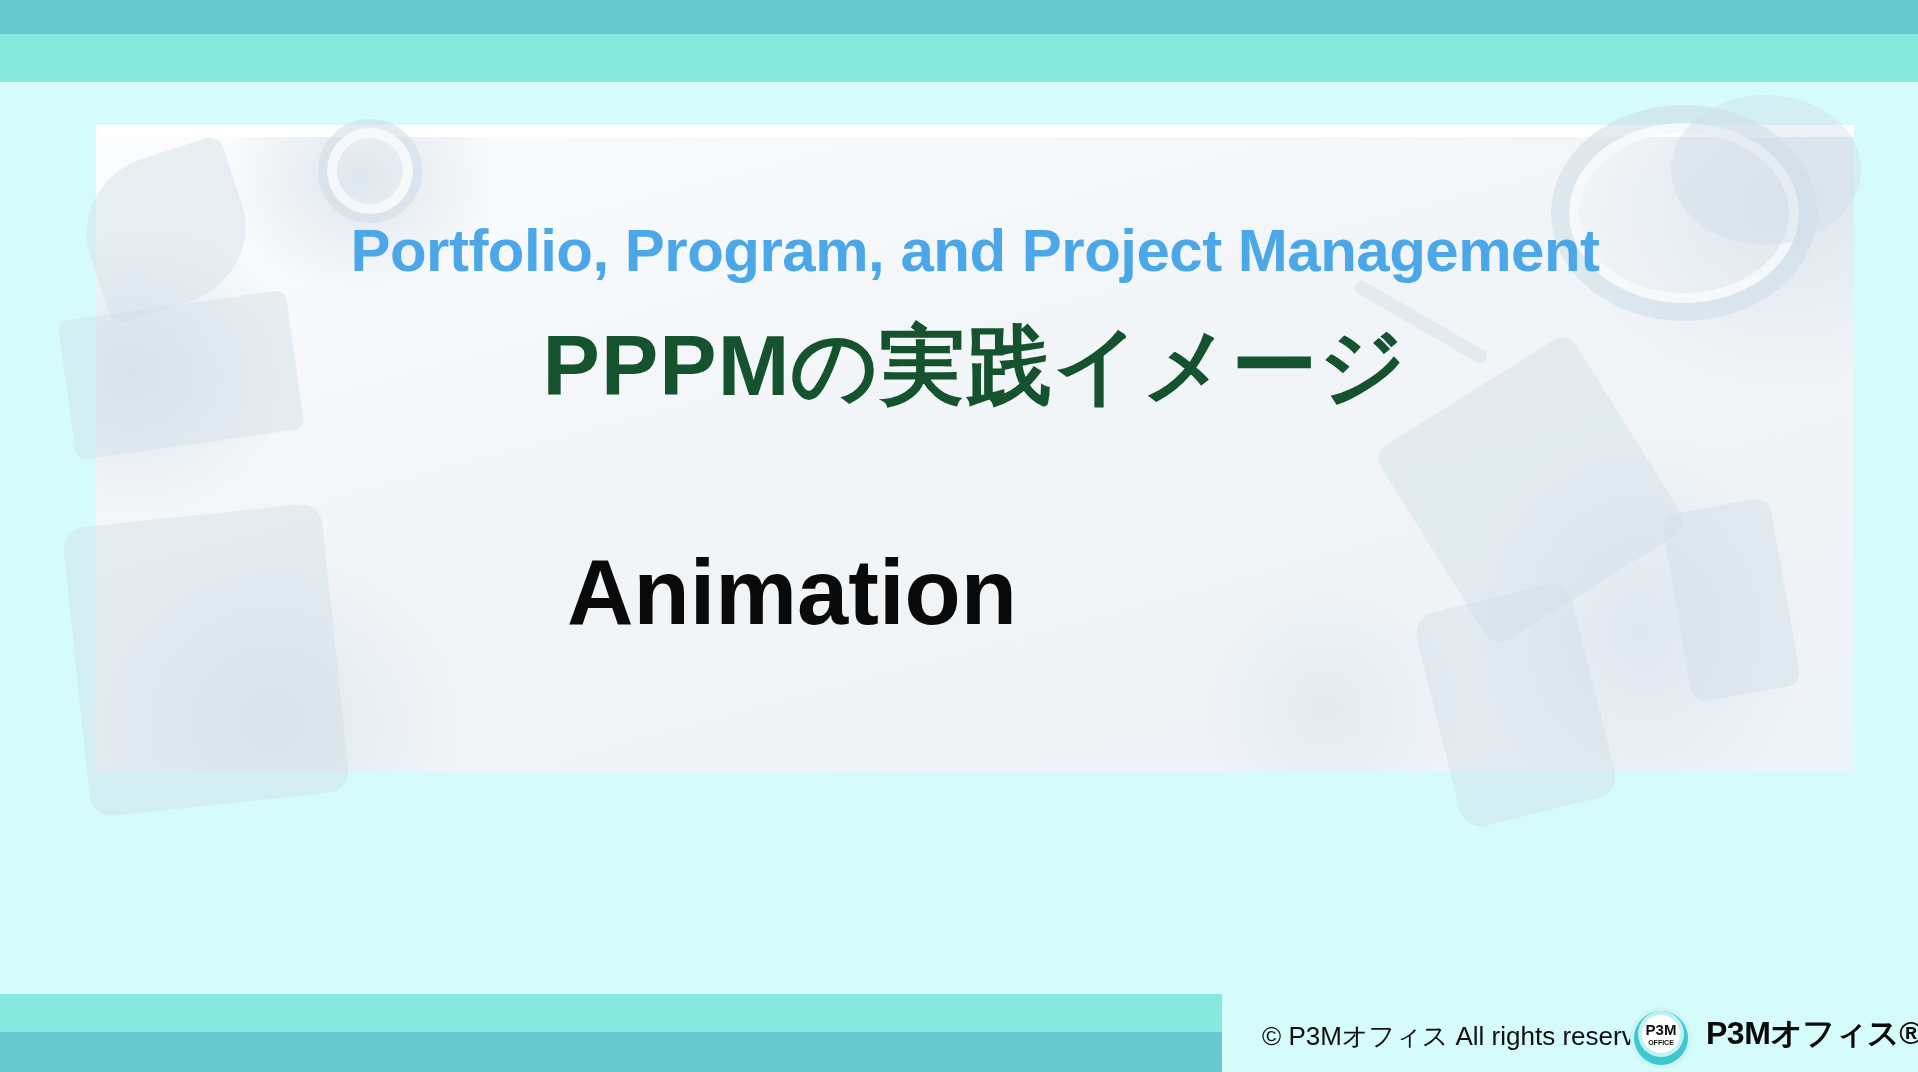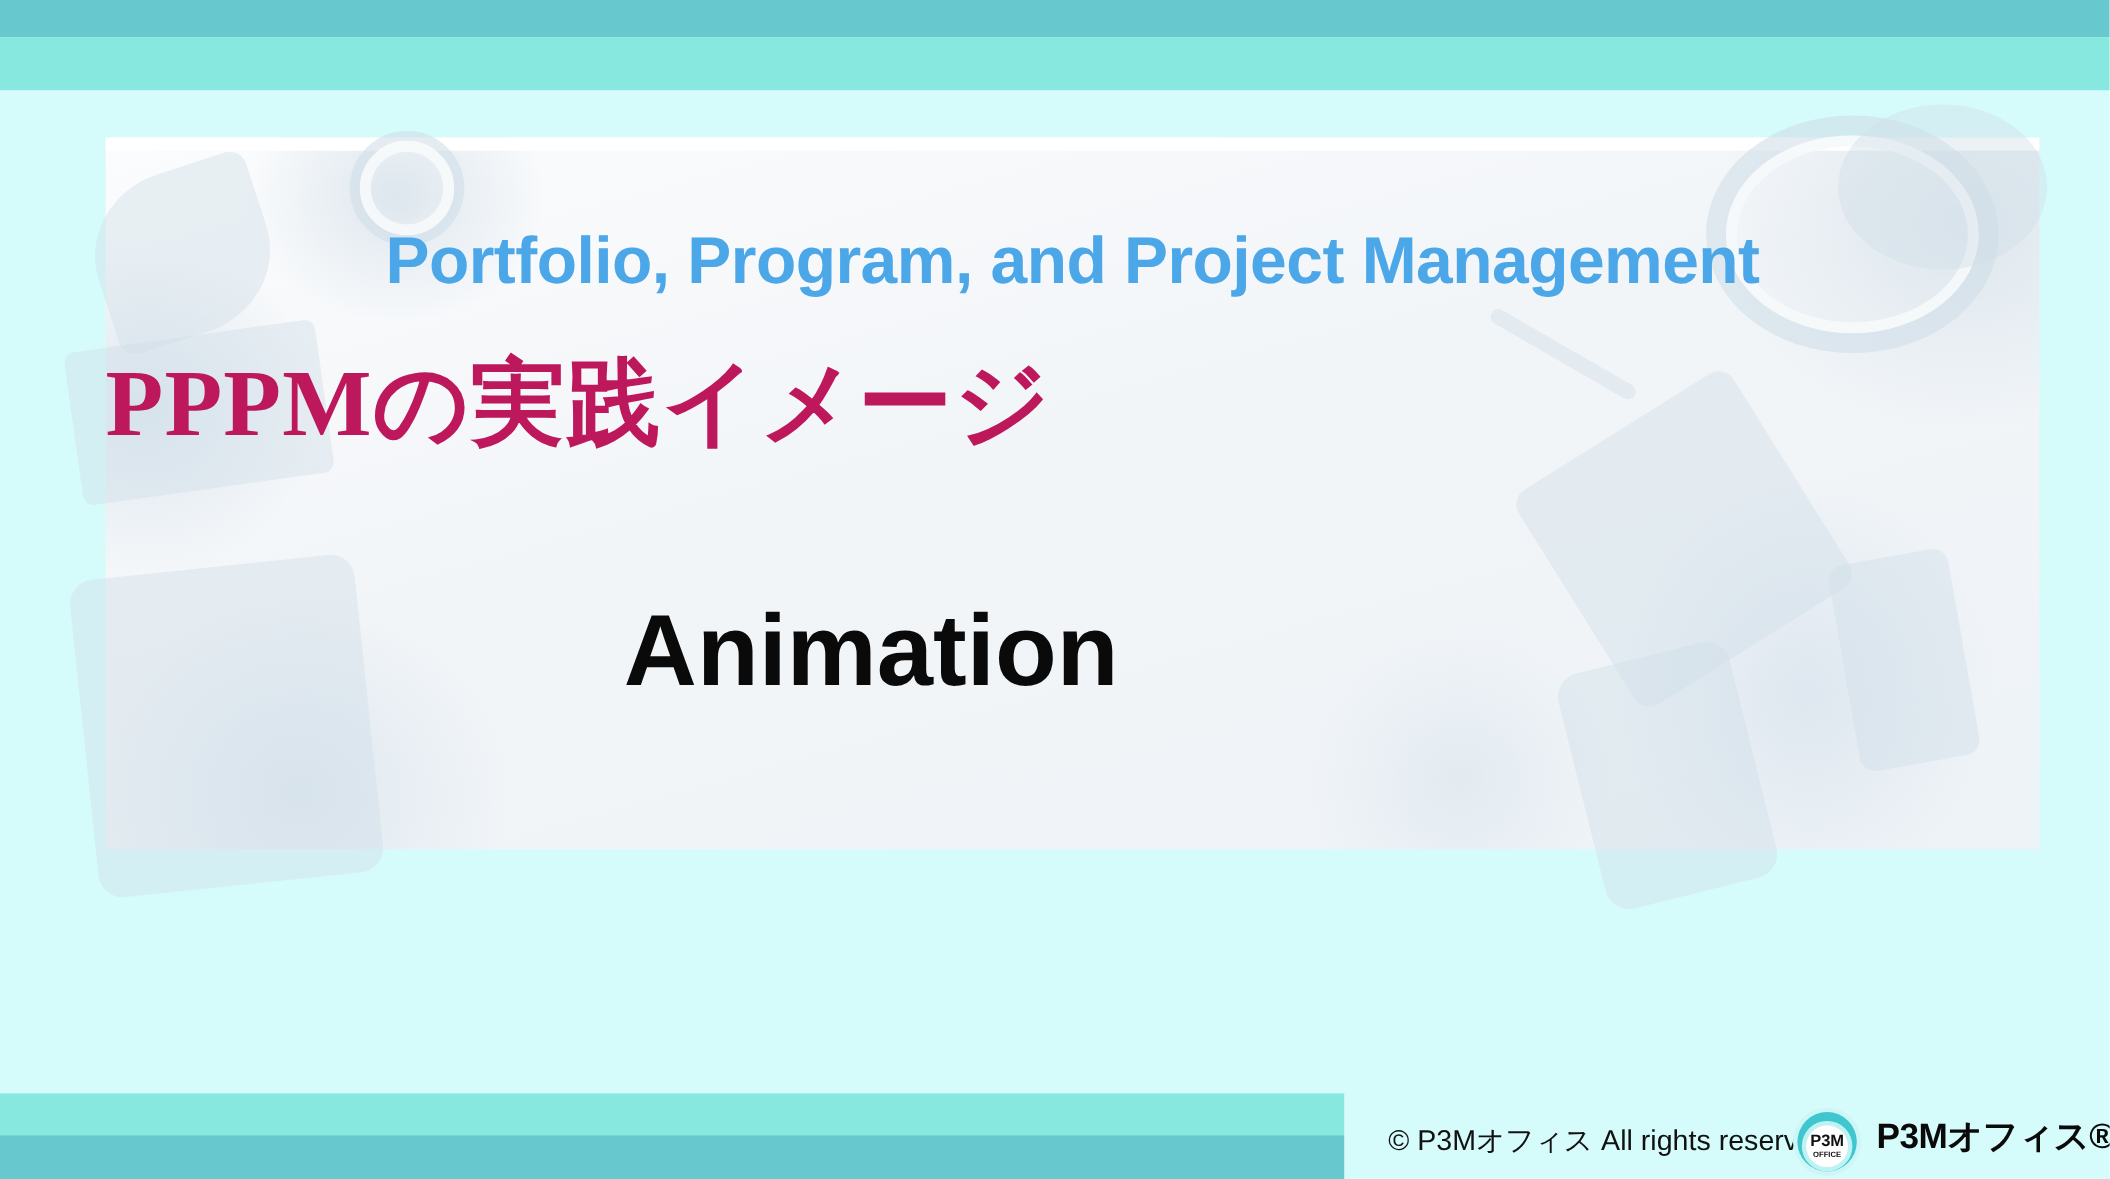--- a/index.html
+++ b/index.html
@@ -78,41 +78,41 @@
     position: absolute;
     left: 0; top: 0;
     width: 1758px; height: 12px;
     background: #ffffff;
   }
 
   
   .eyebrow {
     position: absolute;
     left: 96px;
-    top: 202px;
+    top: 216px;
     width: 1758px;
     text-align: center;
     font-size: 60px;
     font-weight: bold;
     color: #4ba7e8;
     letter-spacing: -0.5px;
     white-space: nowrap;
   }
 
   .title-ja {
     position: absolute;
     left: 96px;
     top: 308px;
     width: 1758px;
+    text-align: center;
     font-size: 86px;
     font-weight: bold;
-    color: #be185d;
+    color: #14532d;
     letter-spacing: 1px;
     white-space: nowrap;
-    font-family: Liberation Serif, serif;
   }
 
   .title-en {
     position: absolute;
     left: 96px;
     top: 540px;
     width: 1392px;
     text-align: center;
     font-size: 92px;
     font-weight: bold;
@@ -157,21 +157,21 @@
     background: #cdf7f7;
     display: flex;
     align-items: center;
     justify-content: center;
   }
   .logo-ring-outer {
     width: 54px; height: 54px;
     border-radius: 50%;
     background: #3fc6cf;
     display: flex;
-    align-items: flex-end;
+    align-items: flex-start;
     justify-content: center;
   }
   .logo-ring-inner {
     width: 46px; height: 46px;
     border-radius: 50%;
     background: #bff3f3;
     display: flex;
     align-items: center;
     justify-content: center;
   }

